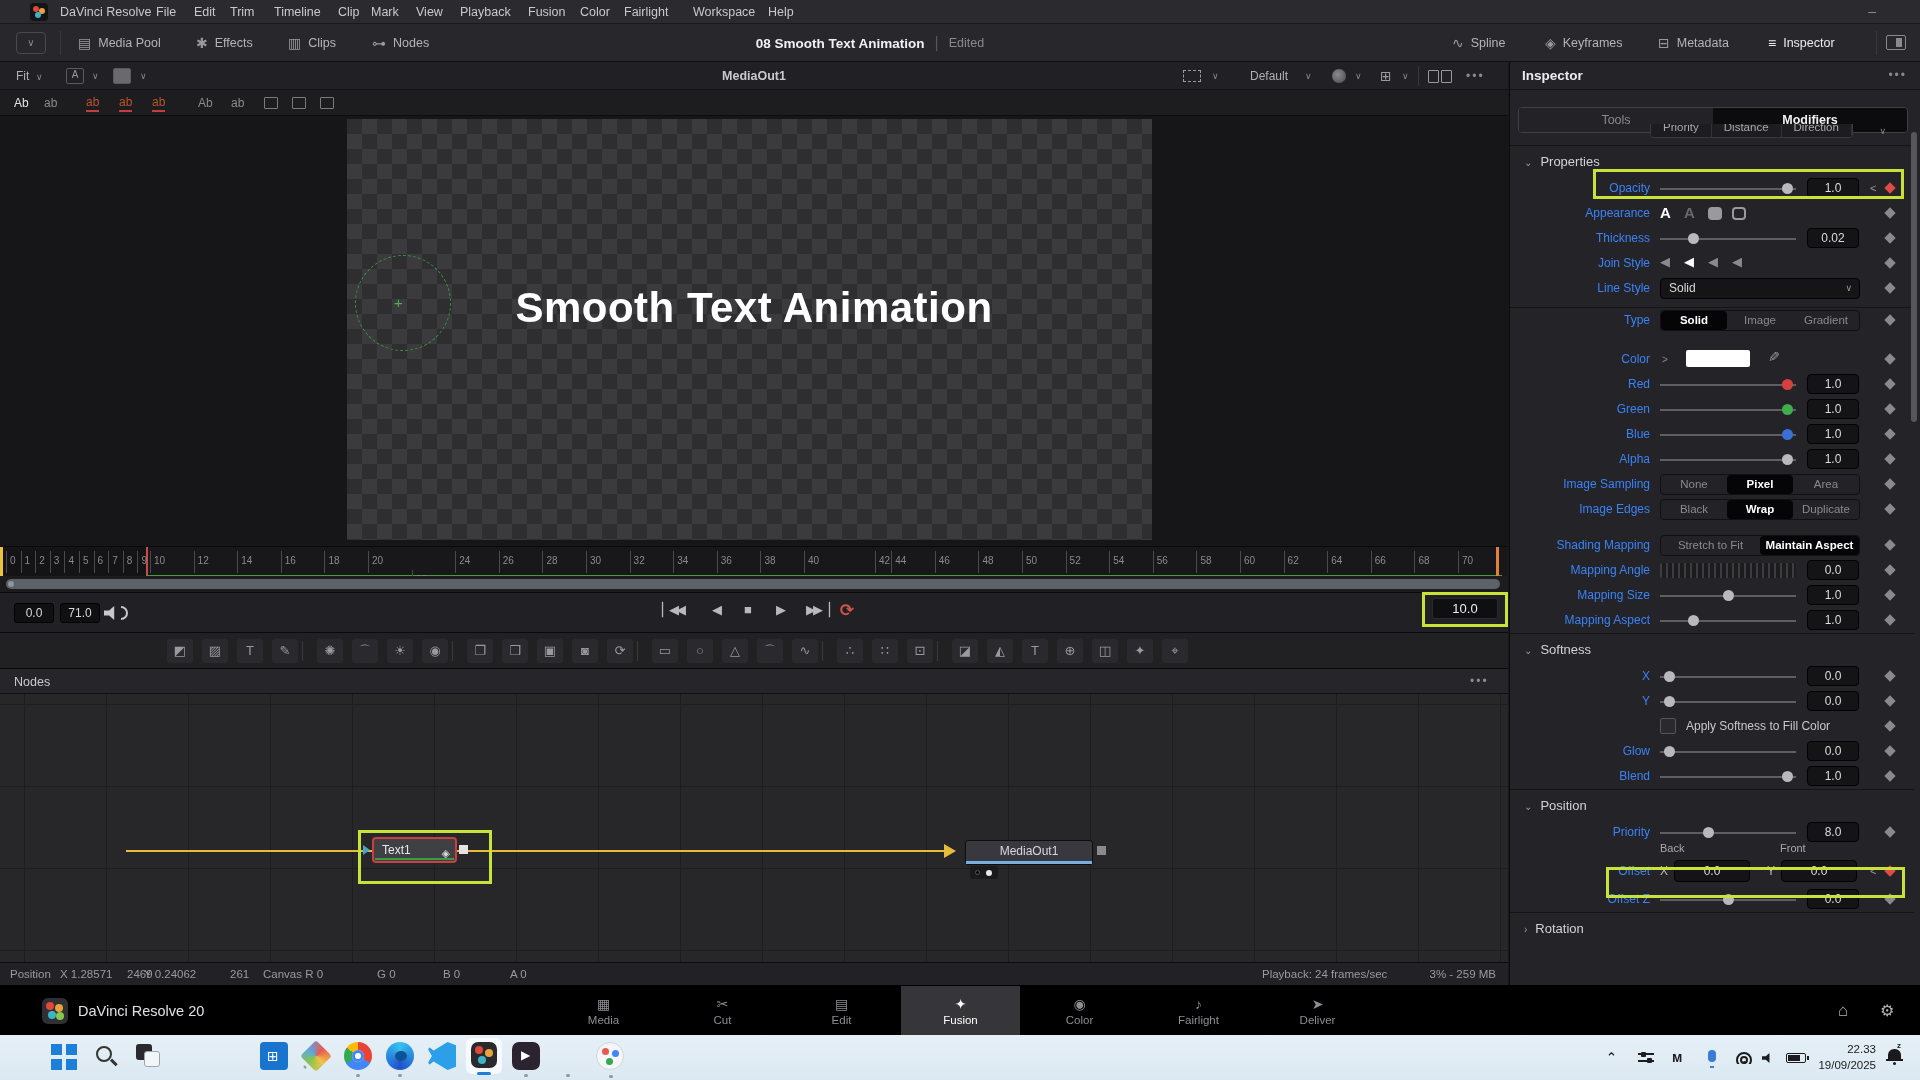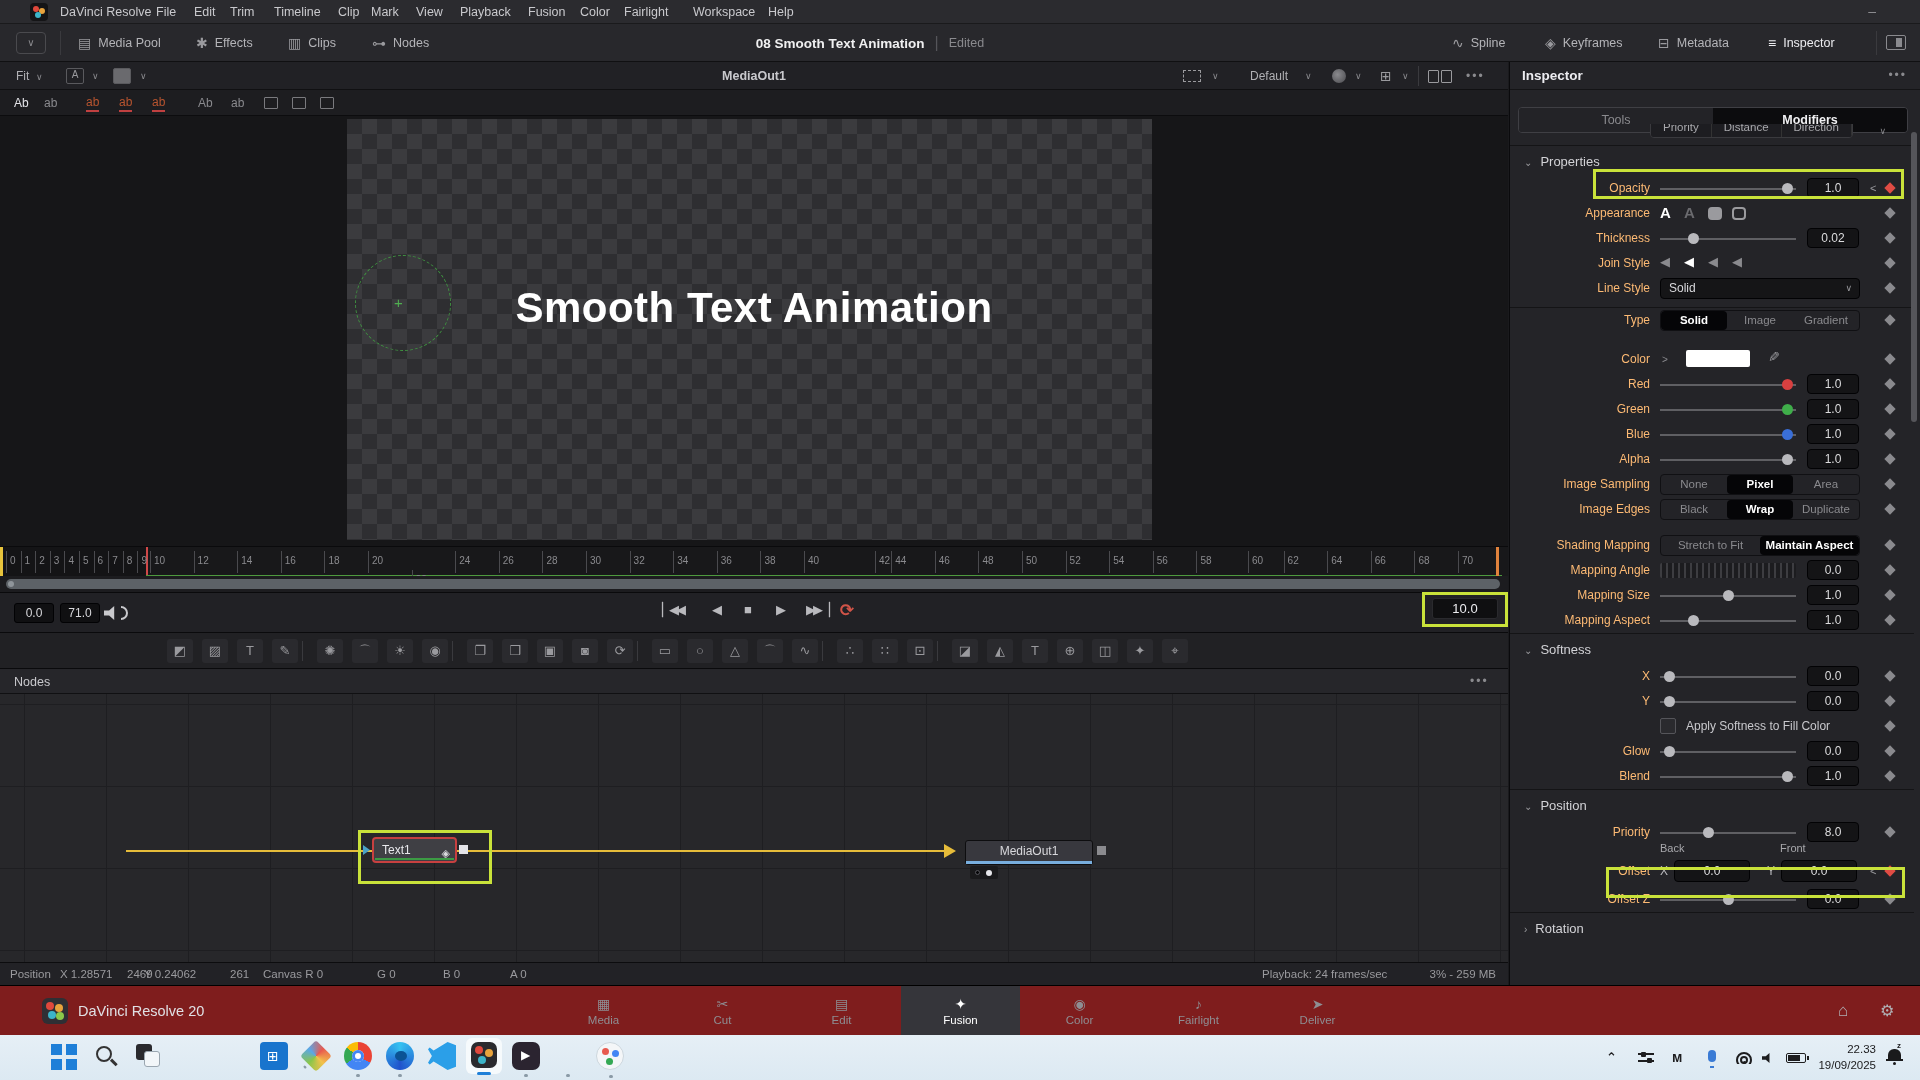--- a/index.html
+++ b/index.html
@@ -123,21 +123,21 @@
   #insp-scroll { position:absolute; right:3px; top:70px; width:6px; height:290px; background:#55555a; border-radius:3px; }
 
   .clip-row { height:21px; overflow:hidden; position:relative; }
   .clip-row .grp { position:absolute; left:140px; top:-8px; display:flex; border:1px solid #3a3a3e; border-radius:4px; overflow:hidden; }
   .clip-row .grp b { padding:4px 12px; font-size:11.5px; color:#a8a8ac; font-weight:normal; background:#1d1d21; border-right:1px solid #333; }
   .clip-row .cv { position:absolute; right:28px; top:2px; color:#8a8a8e; font-size:9px; }
 
   .isec-hdr { height:31px; line-height:31px; border-top:1px solid #141416; color:#d2d2d6; font-size:13px; padding-left:14px; }
   .isec-hdr .ch { color:#9a9a9e; font-size:10px; margin-right:8px; }
   .irow { position:relative; height:25px; }
-  .irow .lbl { position:absolute; left:0; width:140px; text-align:right; line-height:25px; font-size:12px; color:#fdba74; }
+  .irow .lbl { position:absolute; left:0; width:140px; text-align:right; line-height:25px; font-size:12px; color:#3b82f6; }
   .ictl { position:absolute; left:150px; top:0; width:200px; height:25px; }
   .ikf { position:absolute; left:352px; top:0; width:48px; height:25px; }
   .kf-d { position:absolute; left:24px; top:8px; width:8px; height:8px; transform:rotate(45deg); background:#8a8a8e; }
   .kf-d.red { background:#e04c44; }
   .kf-lt { position:absolute; left:8px; top:0; line-height:25px; color:#9a9a9e; font-size:11px; }
   .sl-track { position:absolute; left:0; top:12px; width:136px; height:2px; background:#5f5f63; }
   .sl-handle { position:absolute; top:7px; width:11px; height:11px; border-radius:50%; background:#b9b9bd; }
   .vbox { position:absolute; left:147px; top:2px; width:52px; height:20px; background:#141416; border:1px solid #020204; border-radius:4px; color:#dcdcde; font-size:12px; text-align:center; line-height:18px; }
   .seg { position:absolute; left:0; top:2px; width:200px; height:21px; display:flex; background:#232327; border-radius:4px; overflow:hidden; border:1px solid #101013; }
   .seg b { flex:1; text-align:center; line-height:19px; font-size:11.5px; color:#8a8a8e; font-weight:normal; }
@@ -155,21 +155,21 @@
   .xy-l { position:absolute; line-height:25px; font-size:12px; color:#b8b8bc; }
   .xy-b { position:absolute; top:1px; width:76px; height:22px; background:#141416; border:1px solid #020204; border-radius:4px; color:#dcdcde; font-size:12px; text-align:center; line-height:20px; }
   .idiv { border-top:1px solid #141416; margin-top:6px; }
   .color-sw { position:absolute; left:26px; top:3px; width:64px; height:17px; background:#ffffff; border-radius:2px; }
   .eyedrop { position:absolute; left:108px; top:2px; color:#9a9a9e; font-size:14px; transform:scaleX(-1); }
   .exp-ch { position:absolute; left:2px; line-height:25px; color:#8a8a8e; font-size:10px; }
   #hl-opacity { position:absolute; left:83px; top:107px; width:311px; height:30px; border:3px solid #c9e23a; }
   #hl-offset { position:absolute; left:96px; top:805px; width:299px; height:31px; border:3px solid #c9e23a; }
 
   
-  #pagebar { position:absolute; left:0; top:985px; width:1920px; height:50px; background:#7f1d1d; border-top:1px solid #000; }
+  #pagebar { position:absolute; left:0; top:985px; width:1920px; height:50px; background:#000000; border-top:1px solid #000; }
   #pb-logo { position:absolute; left:42px; top:12px; width:26px; height:26px; border-radius:6px; background:#2f2f34; }
   .blob { position:absolute; width:8px; height:8px; border-radius:50%; }
   #pb-brand { position:absolute; left:78px; top:0; line-height:50px; color:#e0e0e4; font-size:14.5px; }
   #pb-tabs { position:absolute; left:544px; top:0; height:50px; display:flex; }
   .ptab { width:119px; height:50px; display:flex; flex-direction:column; align-items:center; justify-content:center; gap:3px; color:#8e8e93; }
   .ptab .pi { font-size:14px; line-height:14px; }
   .ptab .pl { font-size:11.5px; }
   .ptab.active { background:#35353a; color:#ffffff; }
   #pb-home { position:absolute; left:1838px; top:0; line-height:50px; color:#b0b0b4; font-size:17px; }
   #pb-gear { position:absolute; left:1880px; top:0; line-height:50px; color:#b0b0b4; font-size:16px; }
@@ -434,21 +434,21 @@
       </div>
       <div class="tick" style="left: 1109.2px;">
         <span>54</span>
       </div>
       <div class="tick" style="left: 1152.8px;">
         <span>56</span>
       </div>
       <div class="tick" style="left: 1196.4px;">
         <span>58</span>
       </div>
-      <div class="tick" style="left: 1240px; margin-left: 8px;">
+      <div class="tick" style="left: 1240px;">
         <span>60</span>
       </div>
       <div class="tick" style="left: 1283.6px;">
         <span>62</span>
       </div>
       <div class="tick" style="left: 1327.2px;">
         <span>64</span>
       </div>
       <div class="tick" style="left: 1370.8px;">
         <span>66</span>

